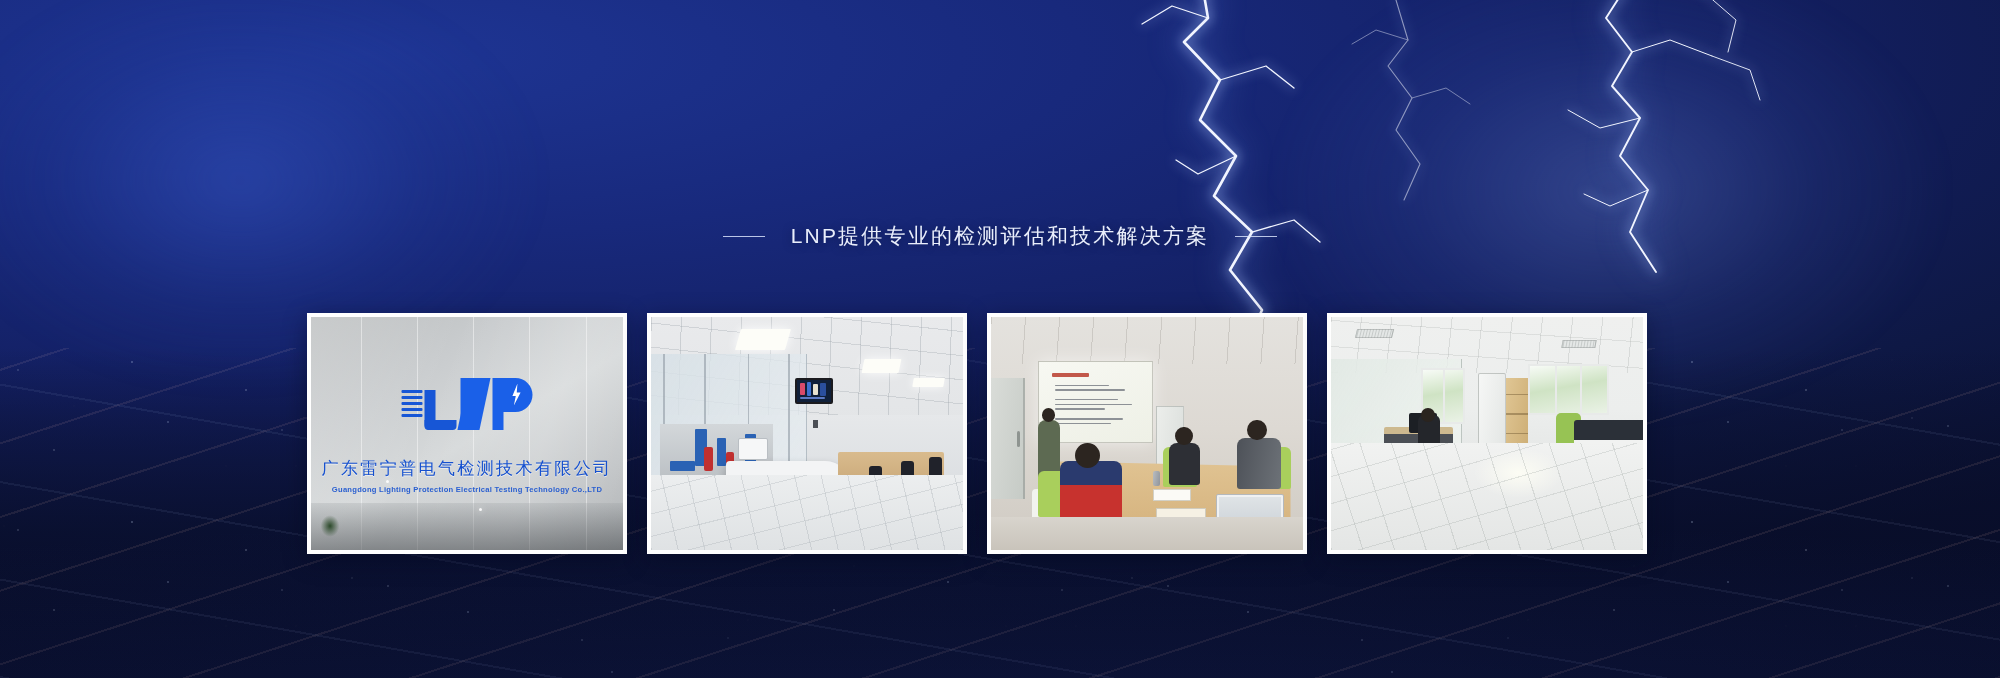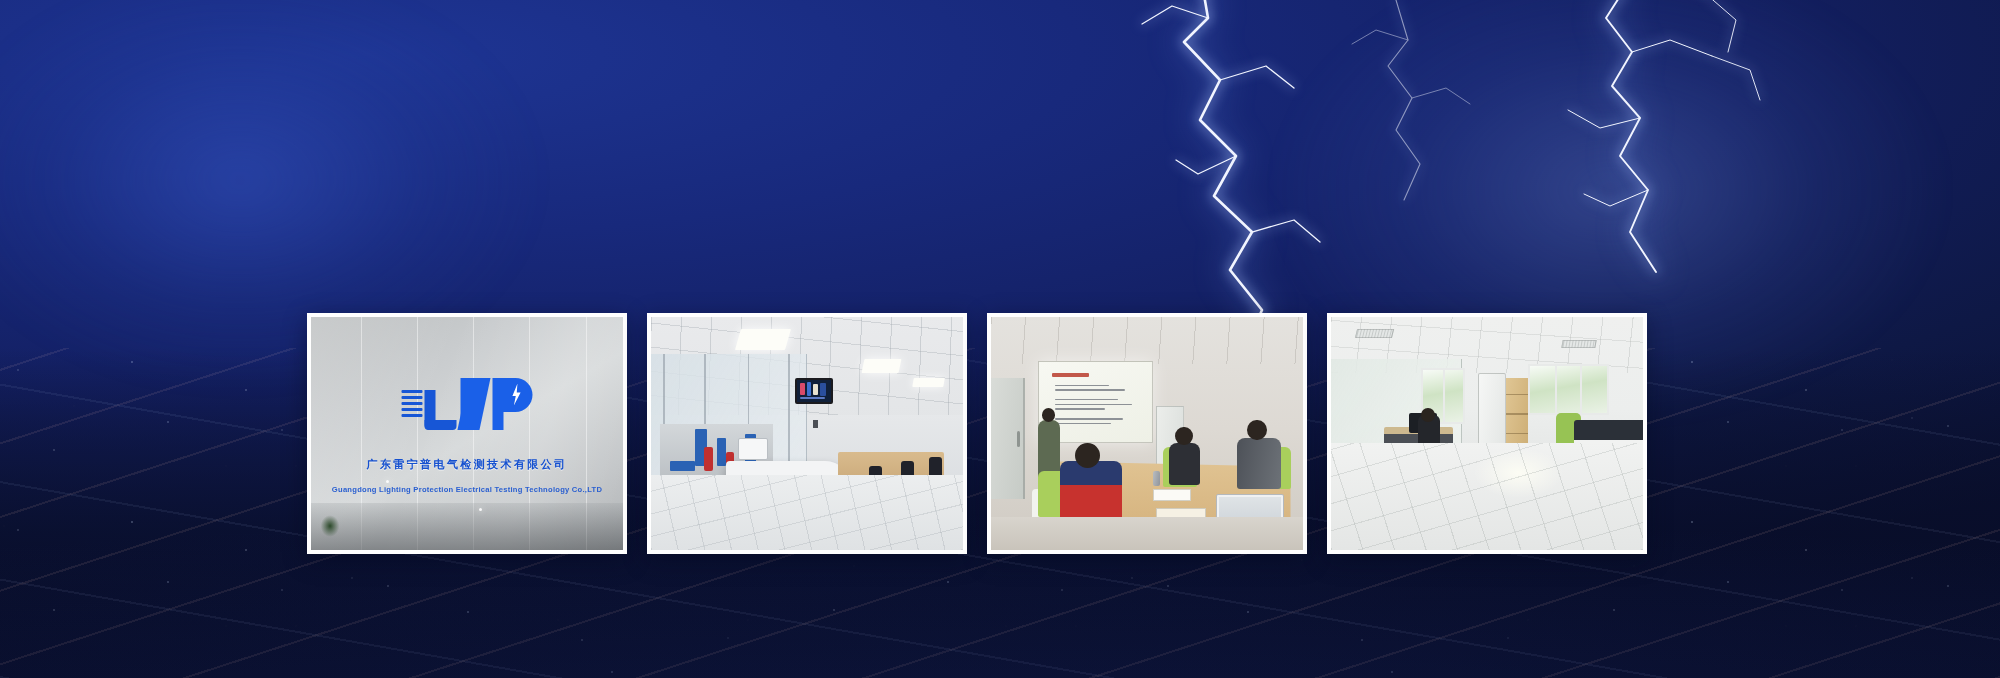--- a/index.html
+++ b/index.html
@@ -116,21 +116,21 @@
   .p1 .lmark:after{content:"";position:absolute;left:0;top:42px;width:32px;height:10px;background:#1756d6;border-radius:0 0 4px 4px;}
   .p1 .nmark{position:relative;width:30px;height:52px;}
   .p1 .nmark:before{content:"";position:absolute;left:0;top:0;width:10px;height:52px;background:#1a60e8;}
   .p1 .nmark:after{content:"";position:absolute;left:8px;top:0;width:22px;height:52px;background:#1a60e8;transform:skewX(-12deg);transform-origin:top left;}
   .p1 .pmark{position:relative;width:40px;height:52px;}
   .p1 .pmark:before{content:"";position:absolute;left:0;top:0;width:11px;height:52px;background:#1a60e8;}
   .p1 .pmark:after{content:"";position:absolute;left:7px;top:0;width:33px;height:34px;background:#1a60e8;border-radius:0 17px 17px 0;}
   .p1 .zap{position:absolute;left:18px;top:6px;width:12px;height:22px;background:#ffffff;z-index:3;
     clip-path:polygon(58% 0,16% 56%,44% 56%,28% 100%,84% 40%,52% 40%);}
   .p1 .cn{position:absolute;left:50%;top:60%;transform:translateX(-50%);white-space:nowrap;
-    color:#1550cf;font-size:11px;font-weight:bold;letter-spacing:2.4px;
+    color:#1550cf;font-size:17px;font-weight:normal;letter-spacing:2.4px;
     text-shadow:0 1px 0 rgba(255,255,255,.6);}
   .p1 .en{position:absolute;left:50%;top:72%;transform:translateX(-50%);white-space:nowrap;
     color:#2a5fd0;font-size:7.6px;font-weight:bold;letter-spacing:.25px;}
   .p1 .floor{position:absolute;left:0;right:0;bottom:0;height:20%;background:linear-gradient(to bottom,rgba(150,155,158,.25),rgba(70,74,78,.55));}
   .p1 .plant{position:absolute;left:2%;bottom:4%;width:26px;height:30px;background:radial-gradient(closest-side,#2c4a2a,rgba(44,74,42,0) 72%);}
   .p1 .spark{position:absolute;width:3px;height:3px;border-radius:50%;background:rgba(255,255,255,.9);box-shadow:0 0 6px rgba(255,255,255,.9);}
 
   
   .p2{background:linear-gradient(to bottom,#e9eaec 0%,#e3e5e7 46%,#d6d9dc 62%,#e6e8ea 100%);}
   .p2 .ceil{position:absolute;left:0;right:0;top:0;height:44%;background:linear-gradient(to bottom,#e8eaec,#dfe2e4);
@@ -260,20 +260,25 @@
     </svg>
   </div>
 
   <div class="city"></div>
   <div class="city-dots"></div>
   <div class="city-dots b"></div>
   <div class="city-streaks"></div>
   <div class="city-vign"></div>
 
 
+  <div class="subwrap">
+    <span class="rule"></span>
+    <span class="subtitle">LNP提供专业的检测评估和技术解决方案</span>
+    <span class="rule"></span>
+  </div>
 
   <div class="strip">
 
     <div class="card">
       <div class="shot p1">
         <span class="panelline" style="left:16%"></span>
         <span class="panelline" style="left:34%"></span>
         <span class="panelline" style="left:52%"></span>
         <span class="panelline" style="left:70%"></span>
         <span class="panelline" style="left:88%"></span>

